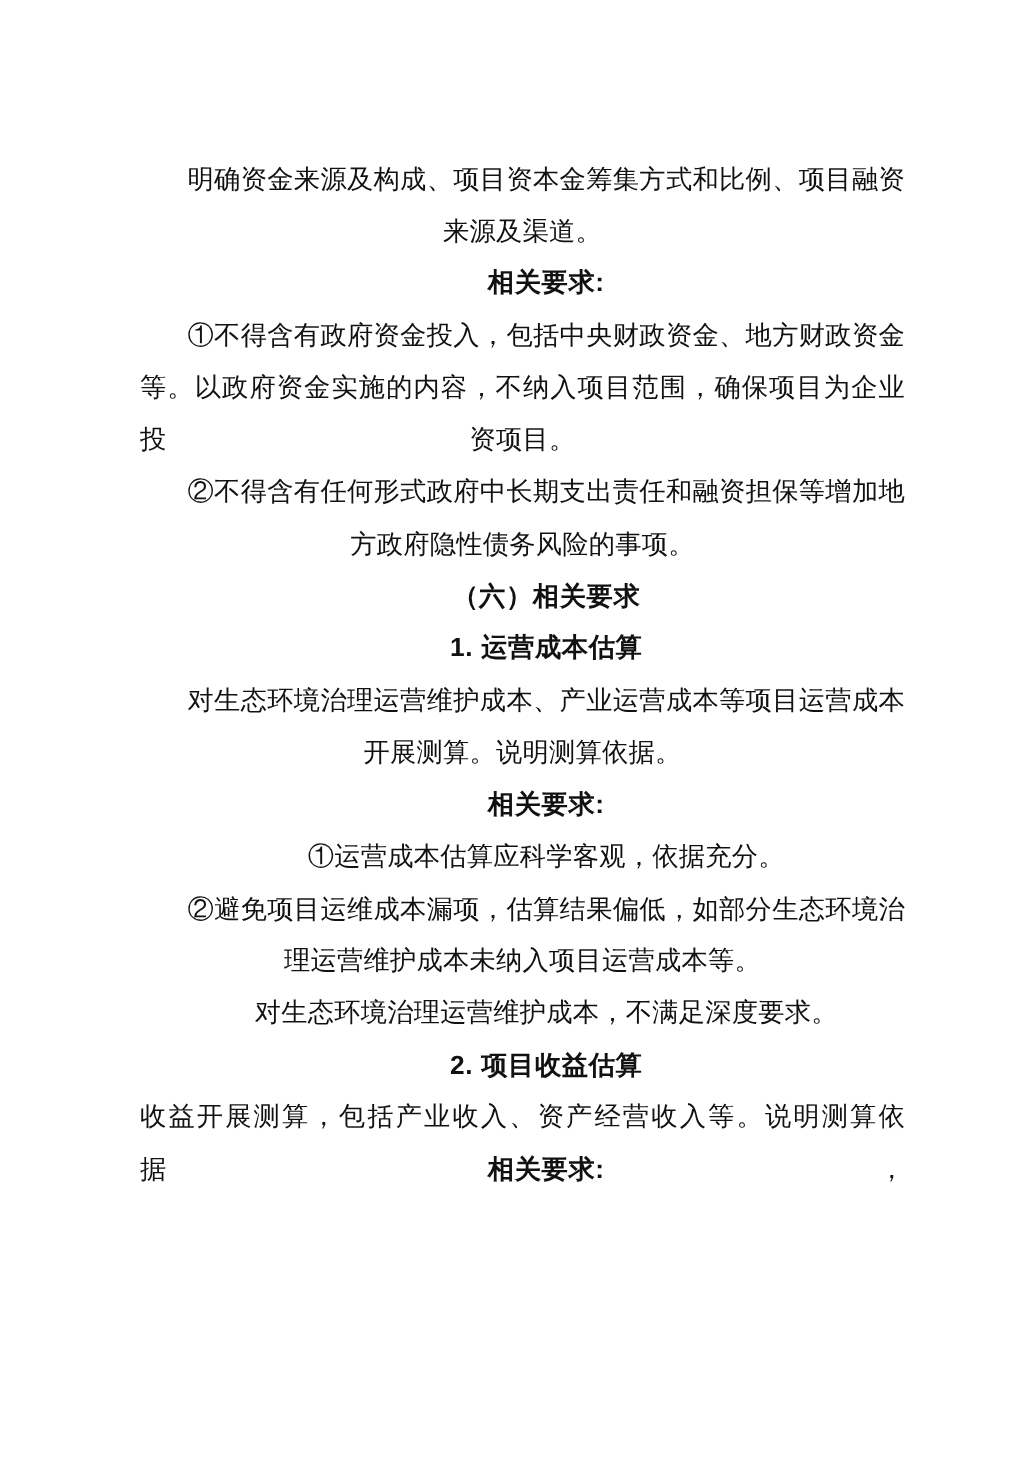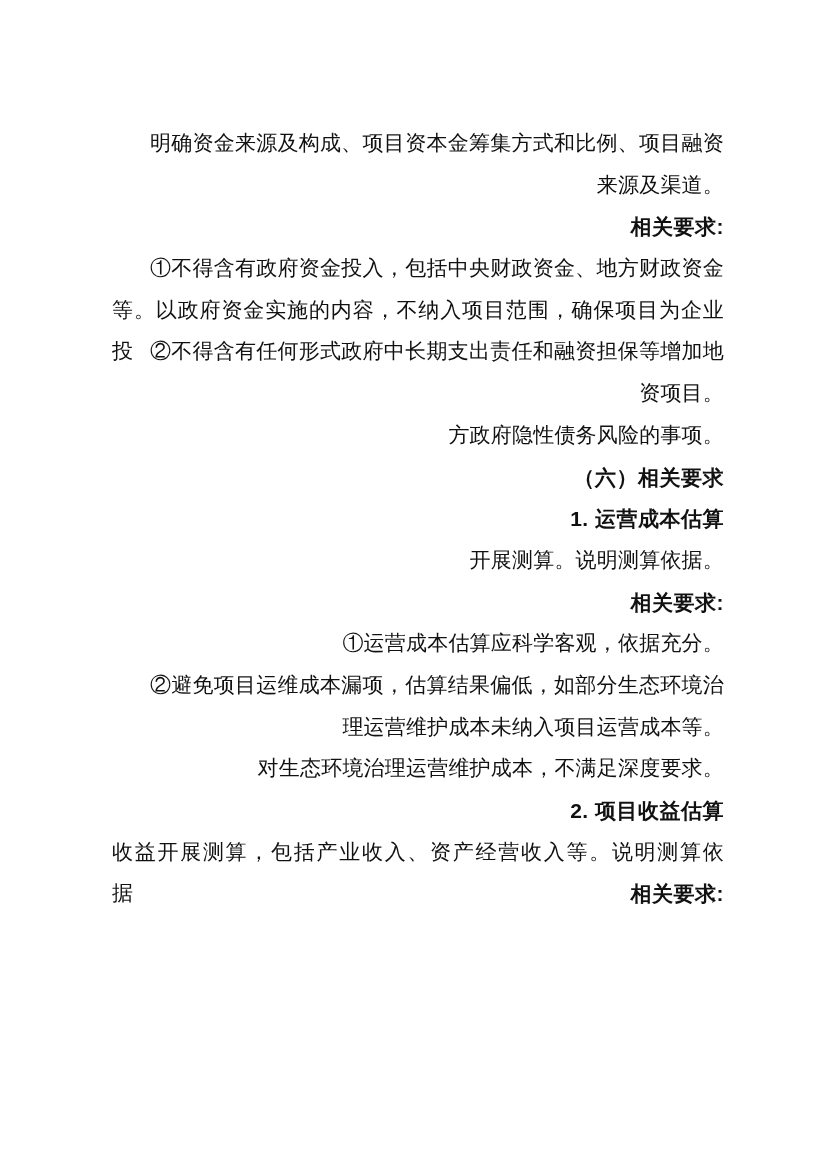--- a/index.html
+++ b/index.html
@@ -19,21 +19,21 @@
   .content {
     position: absolute;
     left: 112px;
     top: 123px;
     width: 612px;
   }
   .line {
     font-size: 21px;
     line-height: 41.7px;
     height: 41.7px;
-    text-align: right;
+    text-align: center;
     letter-spacing: 0.2px;
   }
   .line.indent {
     text-indent: 38px;
   }
   .line.justify {
     text-align: justify;
     text-align-last: justify;
     text-justify: inter-character;
   }
@@ -63,25 +63,26 @@
 </head>
 <body>
 
 <div class="page">
   <div class="content">
     <div class="line indent justify">明确资金来源及构成、项目资本金筹集方式和比例、项目融资</div>
     <div class="line">来源及渠道。</div>
     <div class="line indent bold">相关要求:</div>
     <div class="line indent justify">①不得含有政府资金投入，包括中央财政资金、地方财政资金</div>
     <div class="line justify">等。以政府资金实施的内容，不纳入项目范围，确保项目为企业投</div>
+    <div class="line">资项目。</div>
     <div class="line indent justify">②不得含有任何形式政府中长期支出责任和融资担保等增加地</div>
-    <div class="line">资项目。</div>
     <div class="line">方政府隐性债务风险的事项。</div>
     <div class="line indent bold">（六）相关要求</div>
     <div class="line indent bold">1. 运营成本估算</div>
+    <div class="line indent justify">对生态环境治理运营维护成本、产业运营成本等项目运营成本</div>
     <div class="line">开展测算。说明测算依据。</div>
     <div class="line indent bold">相关要求:</div>
     <div class="line indent">①运营成本估算应科学客观，依据充分。</div>
     <div class="line indent justify">②避免项目运维成本漏项，估算结果偏低，如部分生态环境治</div>
     <div class="line">理运营维护成本未纳入项目运营成本等。</div>
     <div class="line indent">对生态环境治理运营维护成本，不满足深度要求。</div>
     <div class="line indent bold">2. 项目收益估算</div>
     <div class="line justify">收益开展测算，包括产业收入、资产经营收入等。说明测算依据，</div>
     <div class="line indent bold">相关要求:</div>
   </div>

